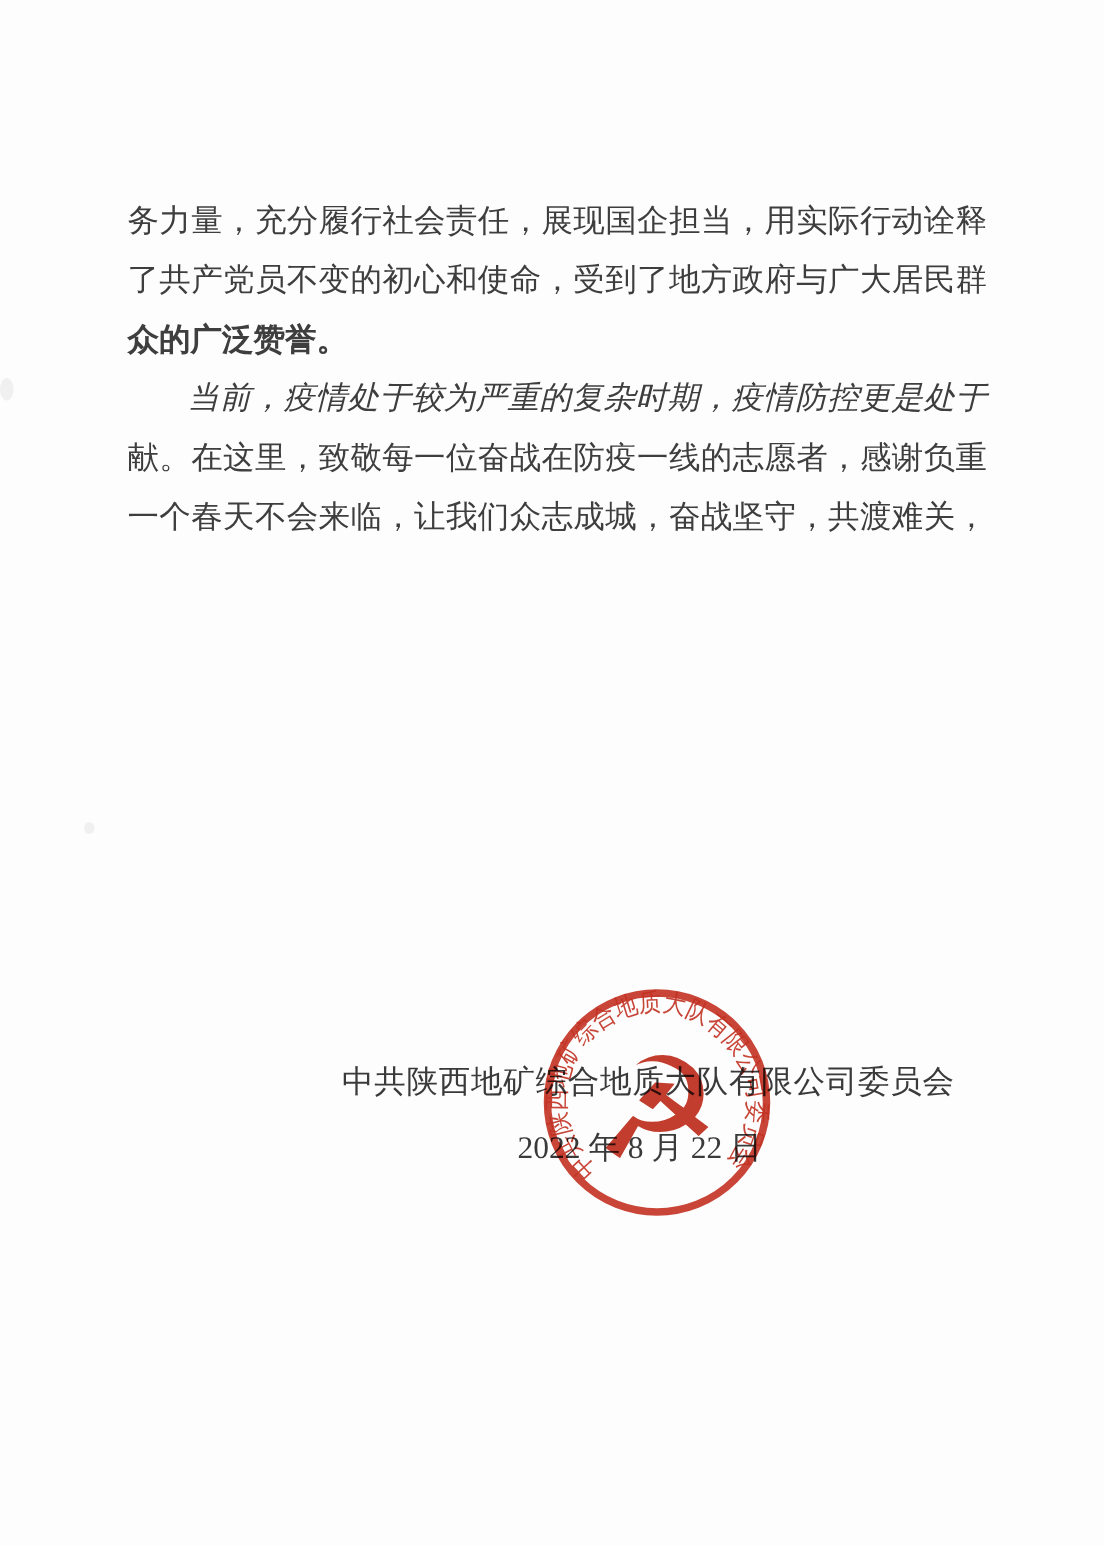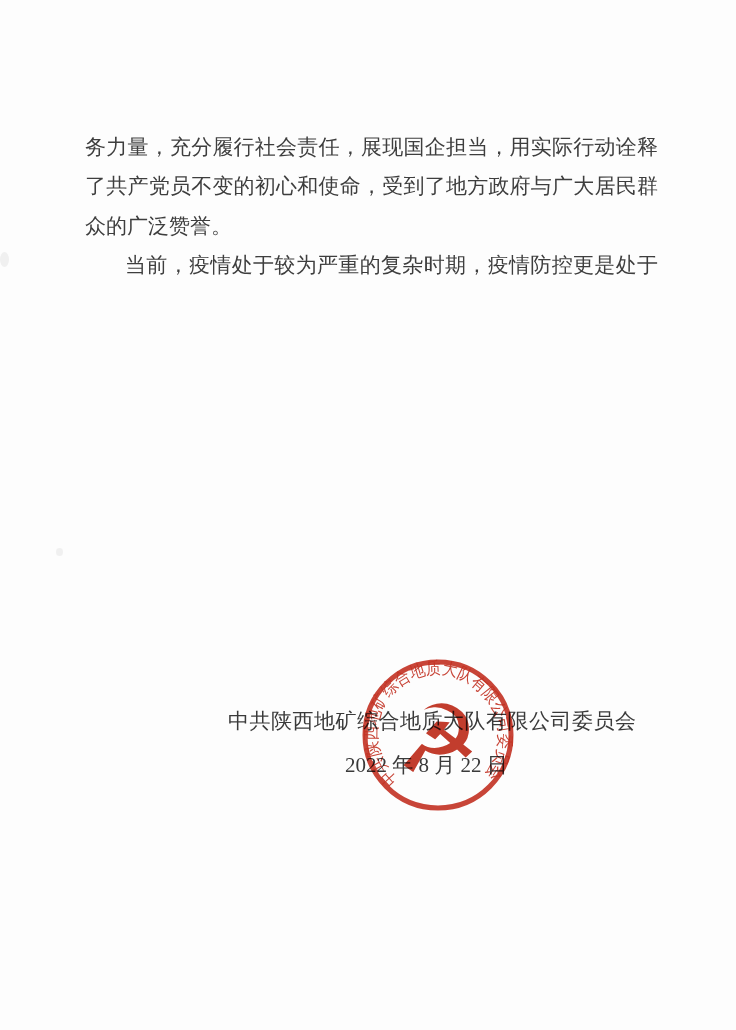--- a/index.html
+++ b/index.html
@@ -15,22 +15,22 @@
     position:absolute;
     left:85px; top:128px; width:573px;
   }
   .line {
     height:39.4px; line-height:39.4px;
     font-size:21px;
     text-align:justify;
     text-align-last:justify;
     color:#3e3e3e;
   }
-  .line.para-end { text-align-last:left; }
-  .line.indent { padding-left:40px; box-sizing:border-box; }
+  .line.para-end { text-align-last:left;font-weight:bold; }
+  .line.indent { padding-left:40px; box-sizing:border-box;font-style:italic; }
   .signature {
     position:absolute;
     left:228px; top:706px;
     font-size:21px; line-height:30px;
     letter-spacing:0.5px;
     color:#3a3a3a;
   }
   .date {
     position:absolute;
     left:345px; top:751px;
@@ -65,20 +65,22 @@
 </head>
 <body>
 
 <div class="page">
 
   <div class="body-text">
     <div class="line">务力量，充分履行社会责任，展现国企担当，用实际行动诠释</div>
     <div class="line">了共产党员不变的初心和使命，受到了地方政府与广大居民群</div>
     <div class="line para-end">众的广泛赞誉。</div>
     <div class="line indent">当前，疫情处于较为严重的复杂时期，疫情防控更是处于</div>
+    <div class="line">献。在这里，致敬每一位奋战在防疫一线的志愿者，感谢负重</div>
+    <div class="line">一个春天不会来临，让我们众志成城，奋战坚守，共渡难关，</div>
   </div>
 
   <div class="signature">中共陕西地矿综合地质大队有限公司委员会</div>
   <div class="date">2022 年 8 月 22 日</div>
 
   <svg class="seal" width="200" height="200" viewBox="0 0 200 200" xmlns="http://www.w3.org/2000/svg" xmlns:xlink="http://www.w3.org/1999/xlink">
     <circle class="seal-ring" cx="100" cy="100" r="73"></circle>
     <path id="sealArc" d="M 59.9 144.6 A 60 60 0 1 1 140.1 55.4 A 60 60 0 1 1 59.9 144.6" fill="none"></path>
     <text class="seal-text">
       <textPath href="#sealArc" xlink:href="#sealArc" startOffset="0" textLength="286" lengthAdjust="spacingAndGlyphs">中共陕西地矿综合地质大队有限公司委员会</textPath>

